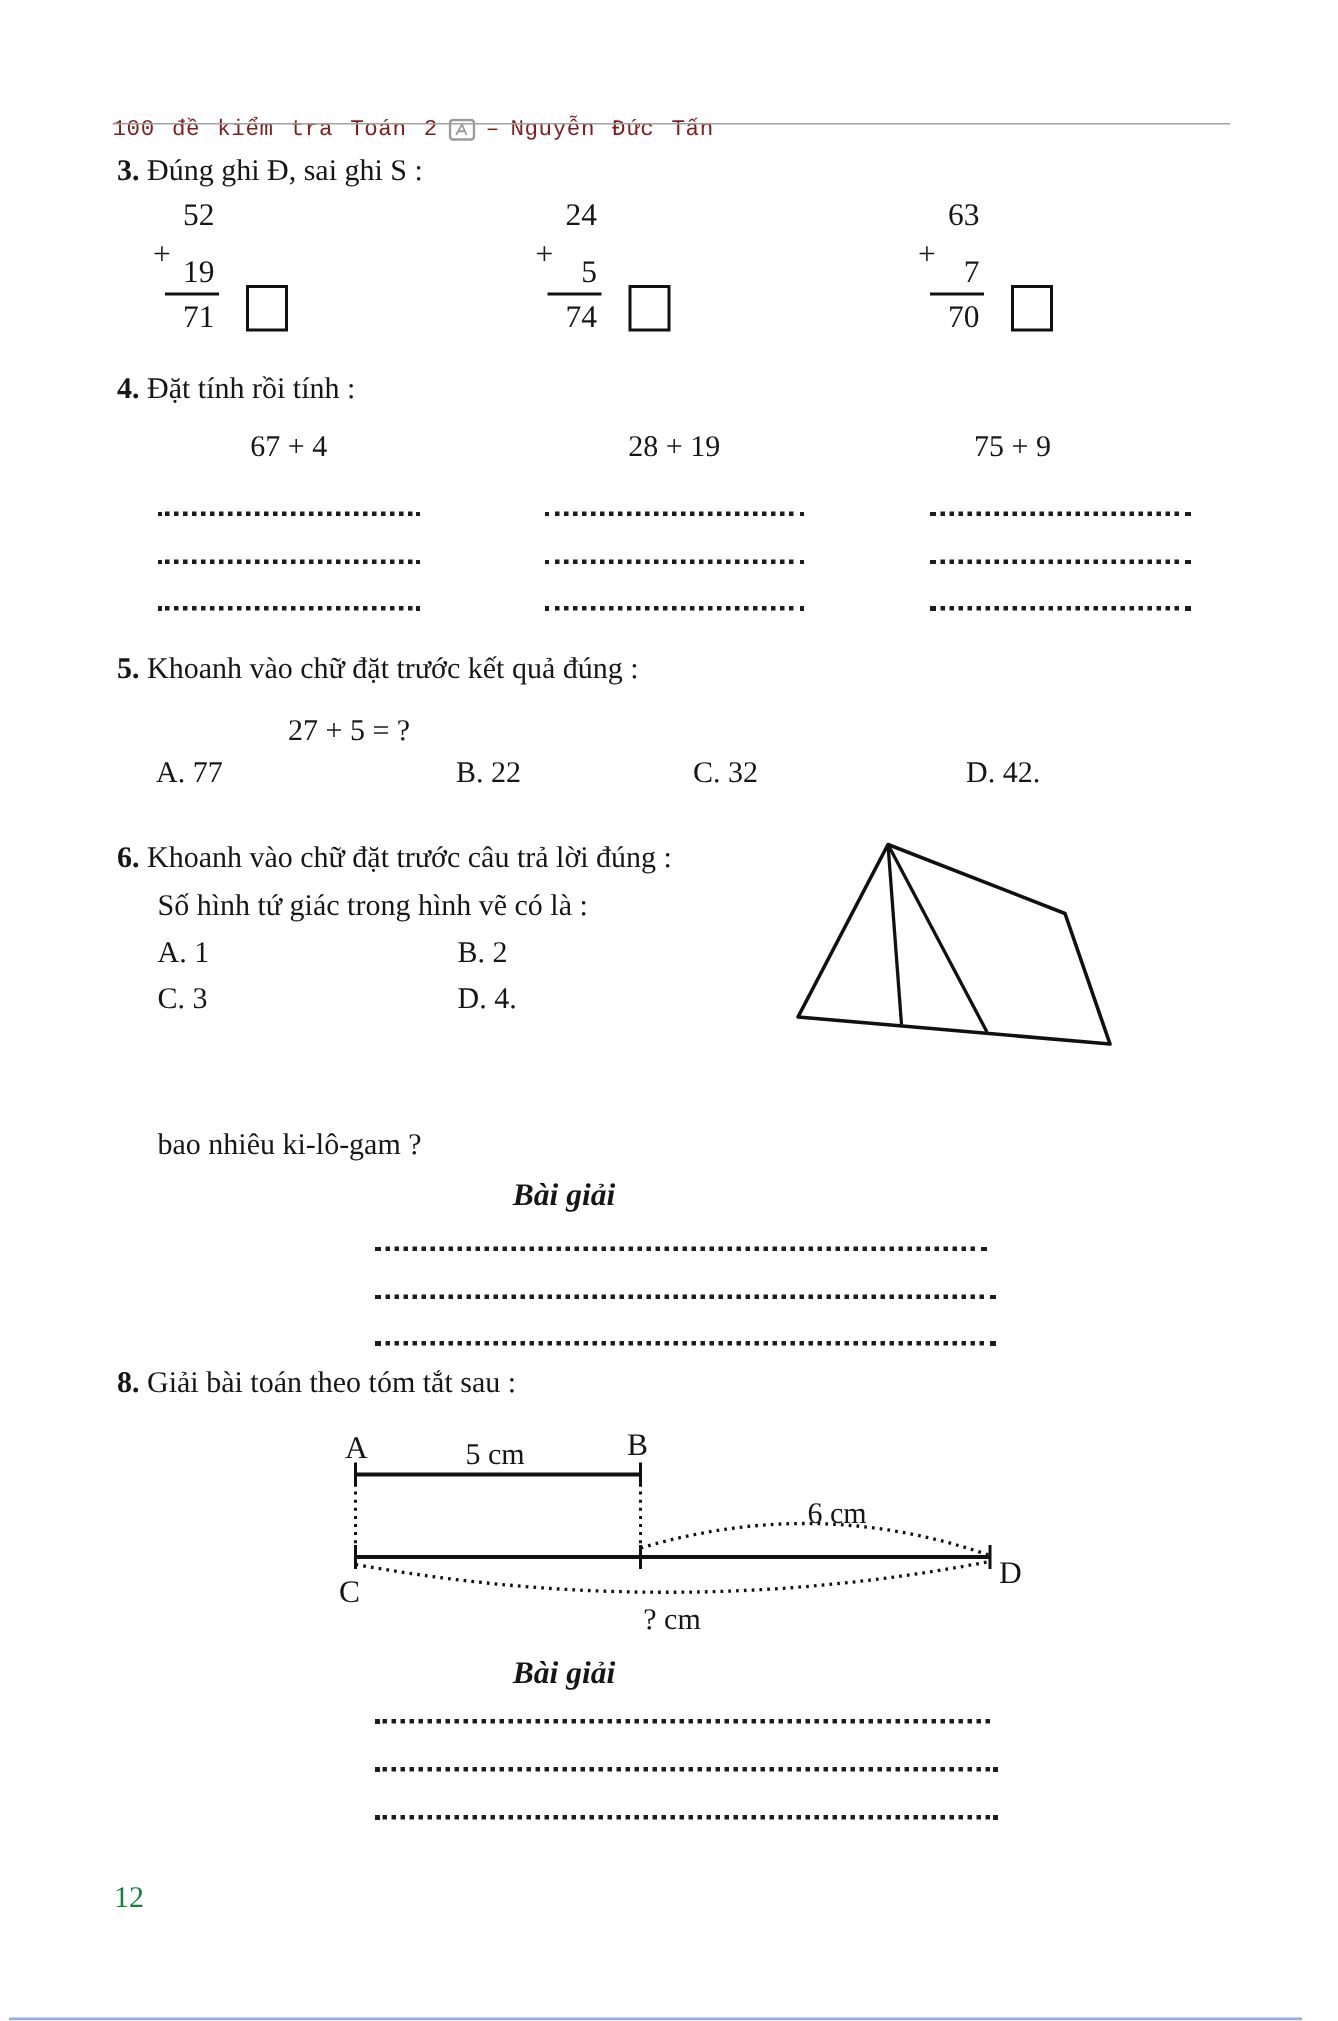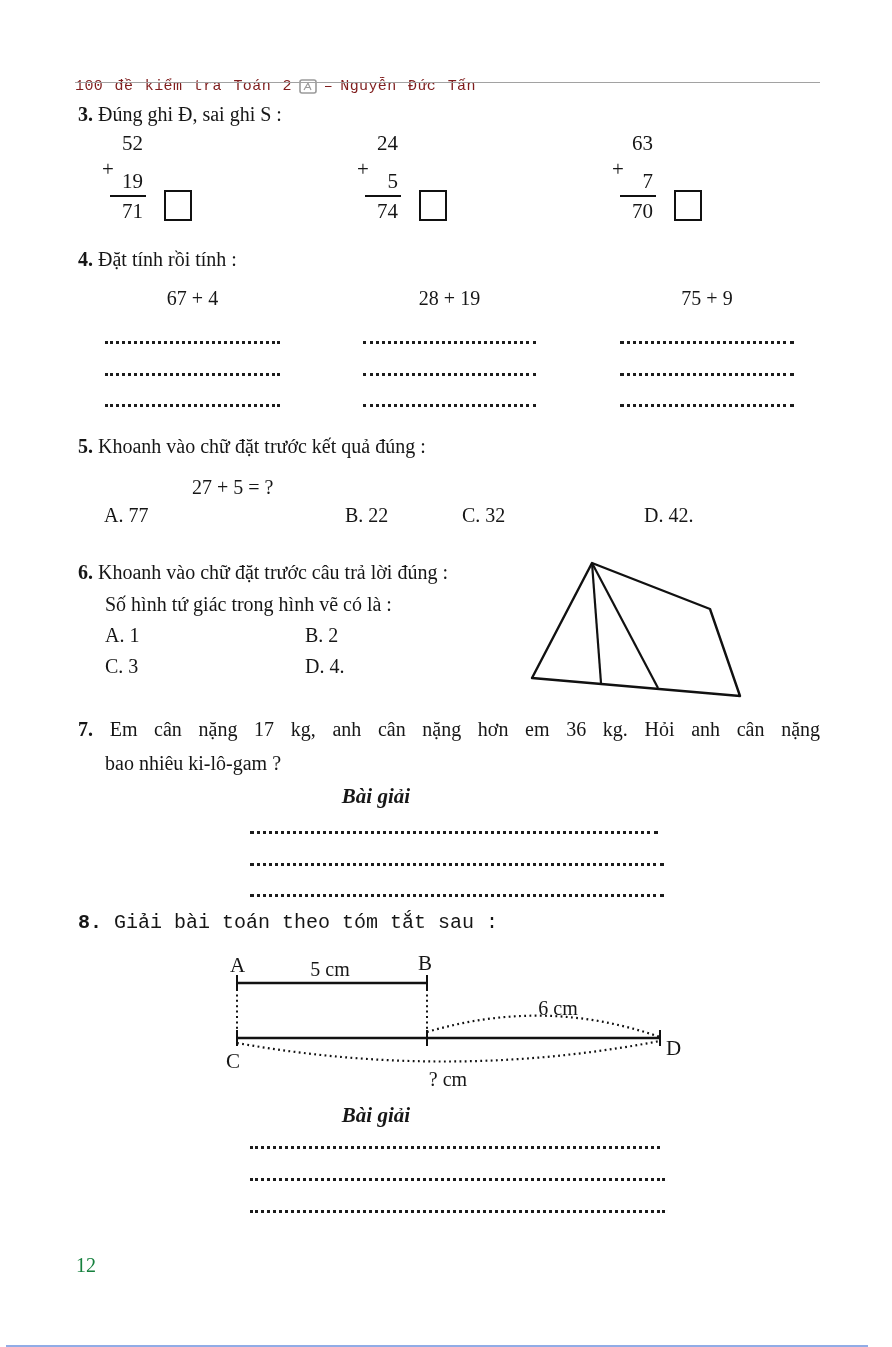--- a/index.html
+++ b/index.html
@@ -93,69 +93,65 @@
     <div class="vnum vres">70</div>
     <div class="vbox"></div>
   </div>
 
   <div class="phead" style="left:78px; top:248px;">
     <span class="pnum">4.</span>
     <span>Đặt tính rồi tính :</span>
   </div>
   <div class="expr" style="left:105px; width:175px;">67 + 4</div>
   <div class="expr" style="left:363px; width:173px;">28 + 19</div>
-  <div class="expr" style="left:620px; width:174px;">75 + 9</div>
+  <div class="expr" style="left:588px; width:174px;">75 + 9</div>
 
   <div class="dotline" style="left:105px; top:341px; width:175px;"></div>
   <div class="dotline" style="left:363px; top:341px; width:173px;"></div>
   <div class="dotline" style="left:620px; top:341px; width:174px;"></div>
   <div class="dotline" style="left:105px; top:373px; width:175px;"></div>
   <div class="dotline" style="left:363px; top:373px; width:173px;"></div>
   <div class="dotline" style="left:620px; top:373px; width:174px;"></div>
   <div class="dotline" style="left:105px; top:404px; width:175px;"></div>
   <div class="dotline" style="left:363px; top:404px; width:173px;"></div>
   <div class="dotline" style="left:620px; top:404px; width:174px;"></div>
 
   <div class="phead" style="left:78px; top:435px;">
     <span class="pnum">5.</span>
     <span>Khoanh vào chữ đặt trước kết quả đúng :</span>
   </div>
   <div class="indent" style="left:192px; top:476px;">27 + 5 = ?</div>
   <div class="opt" style="left:104px; top:504px;">A. 77</div>
-  <div class="opt" style="left:304px; top:504px;margin-left:41px;">B. 22</div>
+  <div class="opt" style="left:304px; top:504px;">B. 22</div>
   <div class="opt" style="left:452px; top:504px;margin-left:10px;">C. 32</div>
   <div class="opt" style="left:644px; top:504px;">D. 42.</div>
 
   <div class="phead" style="left:78px; top:561px;">
     <span class="pnum">6.</span>
     <span>Khoanh vào chữ đặt trước câu trả lời đúng :</span>
   </div>
   <div class="indent" style="left:105px; top:593px;">Số hình tứ giác trong hình vẽ có là :</div>
   <div class="opt" style="left:105px; top:624px;">A. 1</div>
   <div class="opt" style="left:305px; top:624px;">B. 2</div>
   <div class="opt" style="left:105px; top:655px;">C. 3</div>
   <div class="opt" style="left:305px; top:655px;">D. 4.</div>
 
   <svg class="abs" style="left:525px; top:555px;" width="228" height="152" viewBox="0 0 228 152">
     <path d="M 67 8 L 185 54 L 215 141 L 7 123 Z" fill="none" stroke="#111" stroke-width="2.4" stroke-linejoin="round"></path>
     <path d="M 67 8 L 76 128" fill="none" stroke="#111" stroke-width="2.2"></path>
     <path d="M 67 8 L 133 133" fill="none" stroke="#111" stroke-width="2.2"></path>
   </svg>
 
-  <div class="phead" style="left:78px; top:718px; width:742px; text-align:justify; text-align-last:justify;">
-    <span class="pnum">7.</span>
-    <span>Em cân nặng 17 kg, anh cân nặng hơn em 36 kg. Hỏi anh cân nặng</span>
-  </div>
   <div class="indent" style="left:105px; top:752px;">bao nhiêu ki-lô-gam ?</div>
   <div class="solution" style="top:784px;">Bài giải</div>
   <div class="dotline" style="left:250px; top:831px; width:408px;"></div>
   <div class="dotline" style="left:250px; top:863px; width:414px;"></div>
   <div class="dotline" style="left:250px; top:894px; width:414px;"></div>
 
-  <div class="phead" style="left:78px; top:911px;font-family:Liberation Mono, monospace;">
+  <div class="phead" style="left:78px; top:911px;">
     <span class="pnum">8.</span>
     <span>Giải bài toán theo tóm tắt sau :</span>
   </div>
 
   <svg class="abs" style="left:180px; top:945px;" width="520" height="152" viewBox="0 0 520 152">
 
     <text x="50" y="27" font-size="21">A</text>
     <text x="150" y="31" font-size="20" text-anchor="middle">5 cm</text>
     <text x="238" y="25" font-size="21">B</text>
     <text x="378" y="70" font-size="20" text-anchor="middle">6 cm</text>

